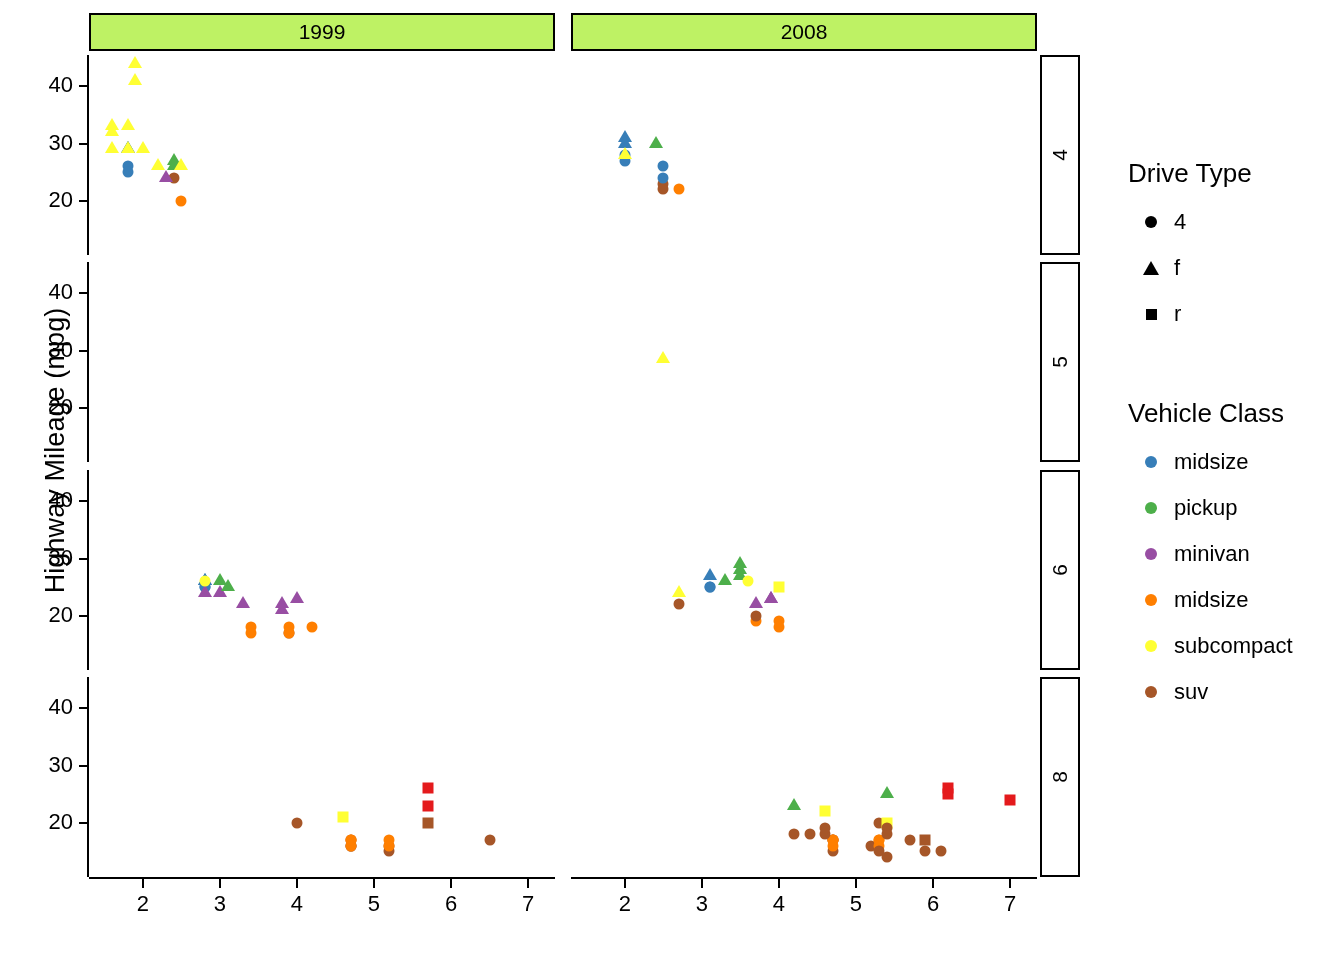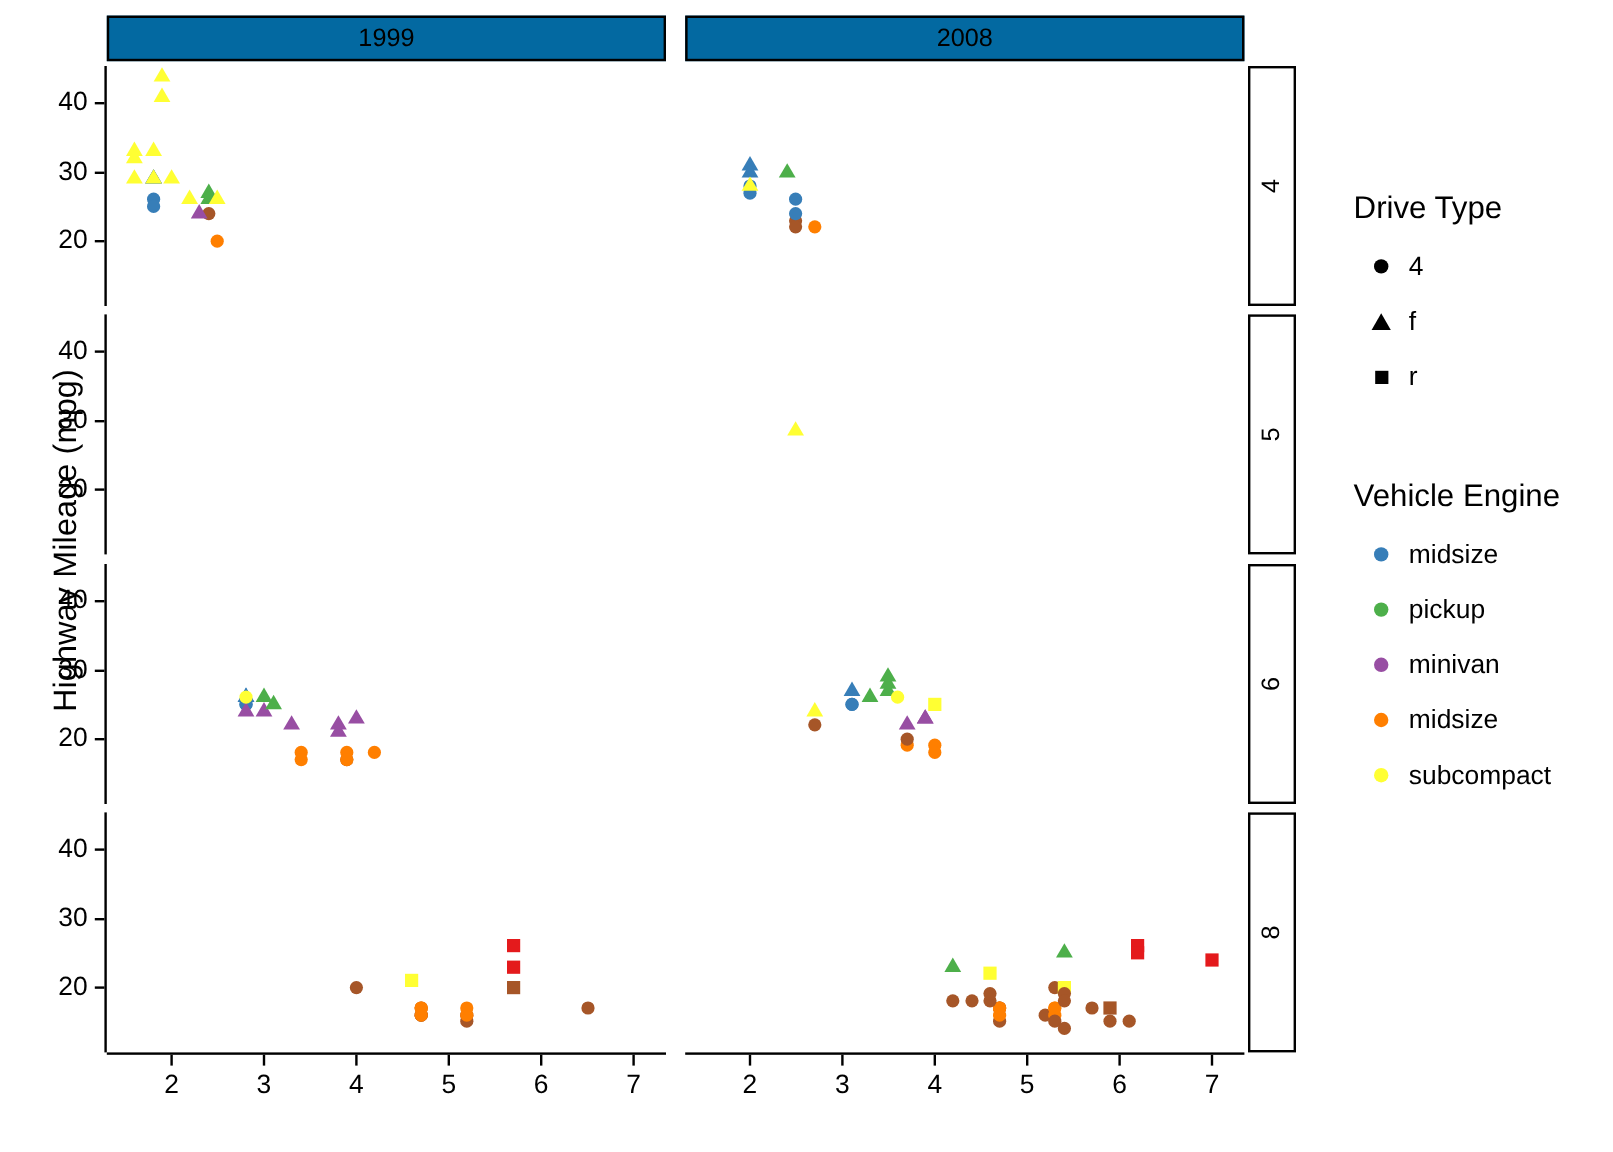--- a/index.html
+++ b/index.html
@@ -47,21 +47,21 @@
     text-align: center;
     font-size: 27px;
     white-space: nowrap;
   }
 
   
   .col-strip {
     position: absolute;
     height: 38px;
     border: 2px solid #000000;
-    background: #0369a1;
+    background: #bef264;
     box-sizing: border-box;
     display: flex;
     align-items: center;
     justify-content: center;
     font-size: 21px;
   }
 
   
   .row-strip {
     position: absolute;
@@ -394,21 +394,21 @@
         <div class="legend-item">
           <span class="legend-key">
             <span class="key-square" style="background: rgb(0, 0, 0);"></span>
           </span>
           <span class="legend-label">r</span>
         </div>
       </div>
   </div>
 
   <div class="legend" id="legend-color" style="left: 1128px; top: 398px;">
-    <div class="legend-title">Vehicle Engine</div>
+    <div class="legend-title">Vehicle Class</div>
     <div id="legend-color-items">
         <div class="legend-item">
           <span class="legend-key">
             <span class="key-circle" style="background: rgb(55, 126, 184);"></span>
           </span>
           <span class="legend-label">midsize</span>
         </div>
         <div class="legend-item">
           <span class="legend-key">
             <span class="key-circle" style="background: rgb(77, 175, 74);"></span>
@@ -426,16 +426,22 @@
             <span class="key-circle" style="background: rgb(255, 127, 0);"></span>
           </span>
           <span class="legend-label">midsize</span>
         </div>
         <div class="legend-item">
           <span class="legend-key">
             <span class="key-circle" style="background: rgb(255, 255, 51);"></span>
           </span>
           <span class="legend-label">subcompact</span>
         </div>
+        <div class="legend-item">
+          <span class="legend-key">
+            <span class="key-circle" style="background: rgb(166, 86, 40);"></span>
+          </span>
+          <span class="legend-label">suv</span>
+        </div>
       </div>
   </div>
 
 </div>
 
 </body></html>

